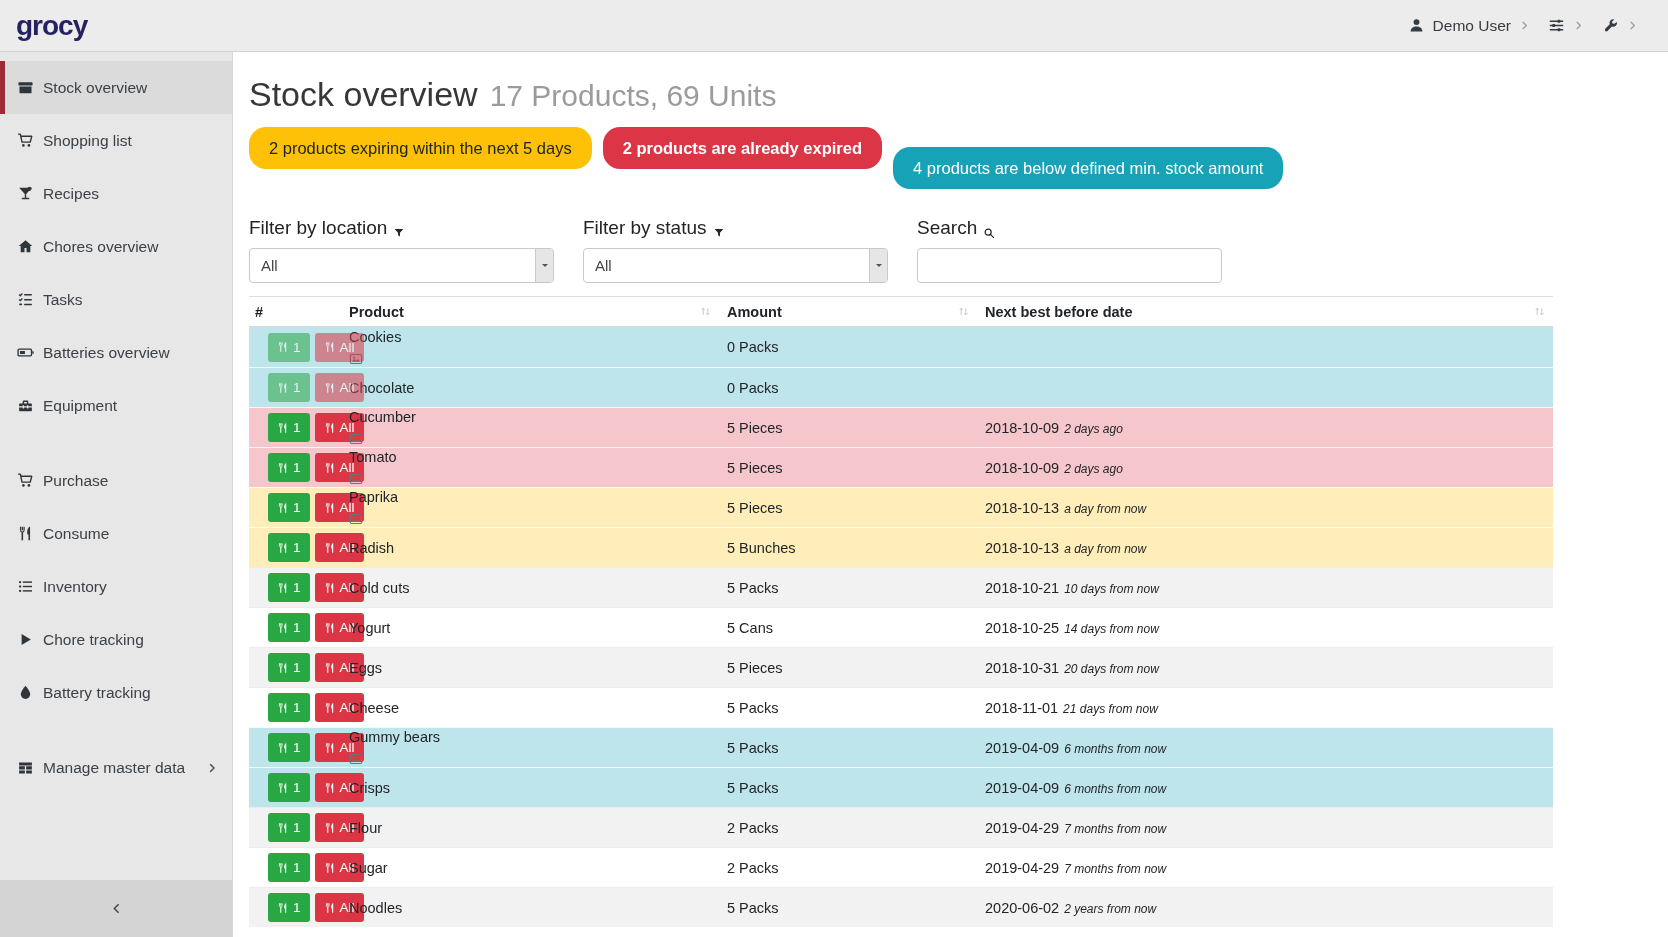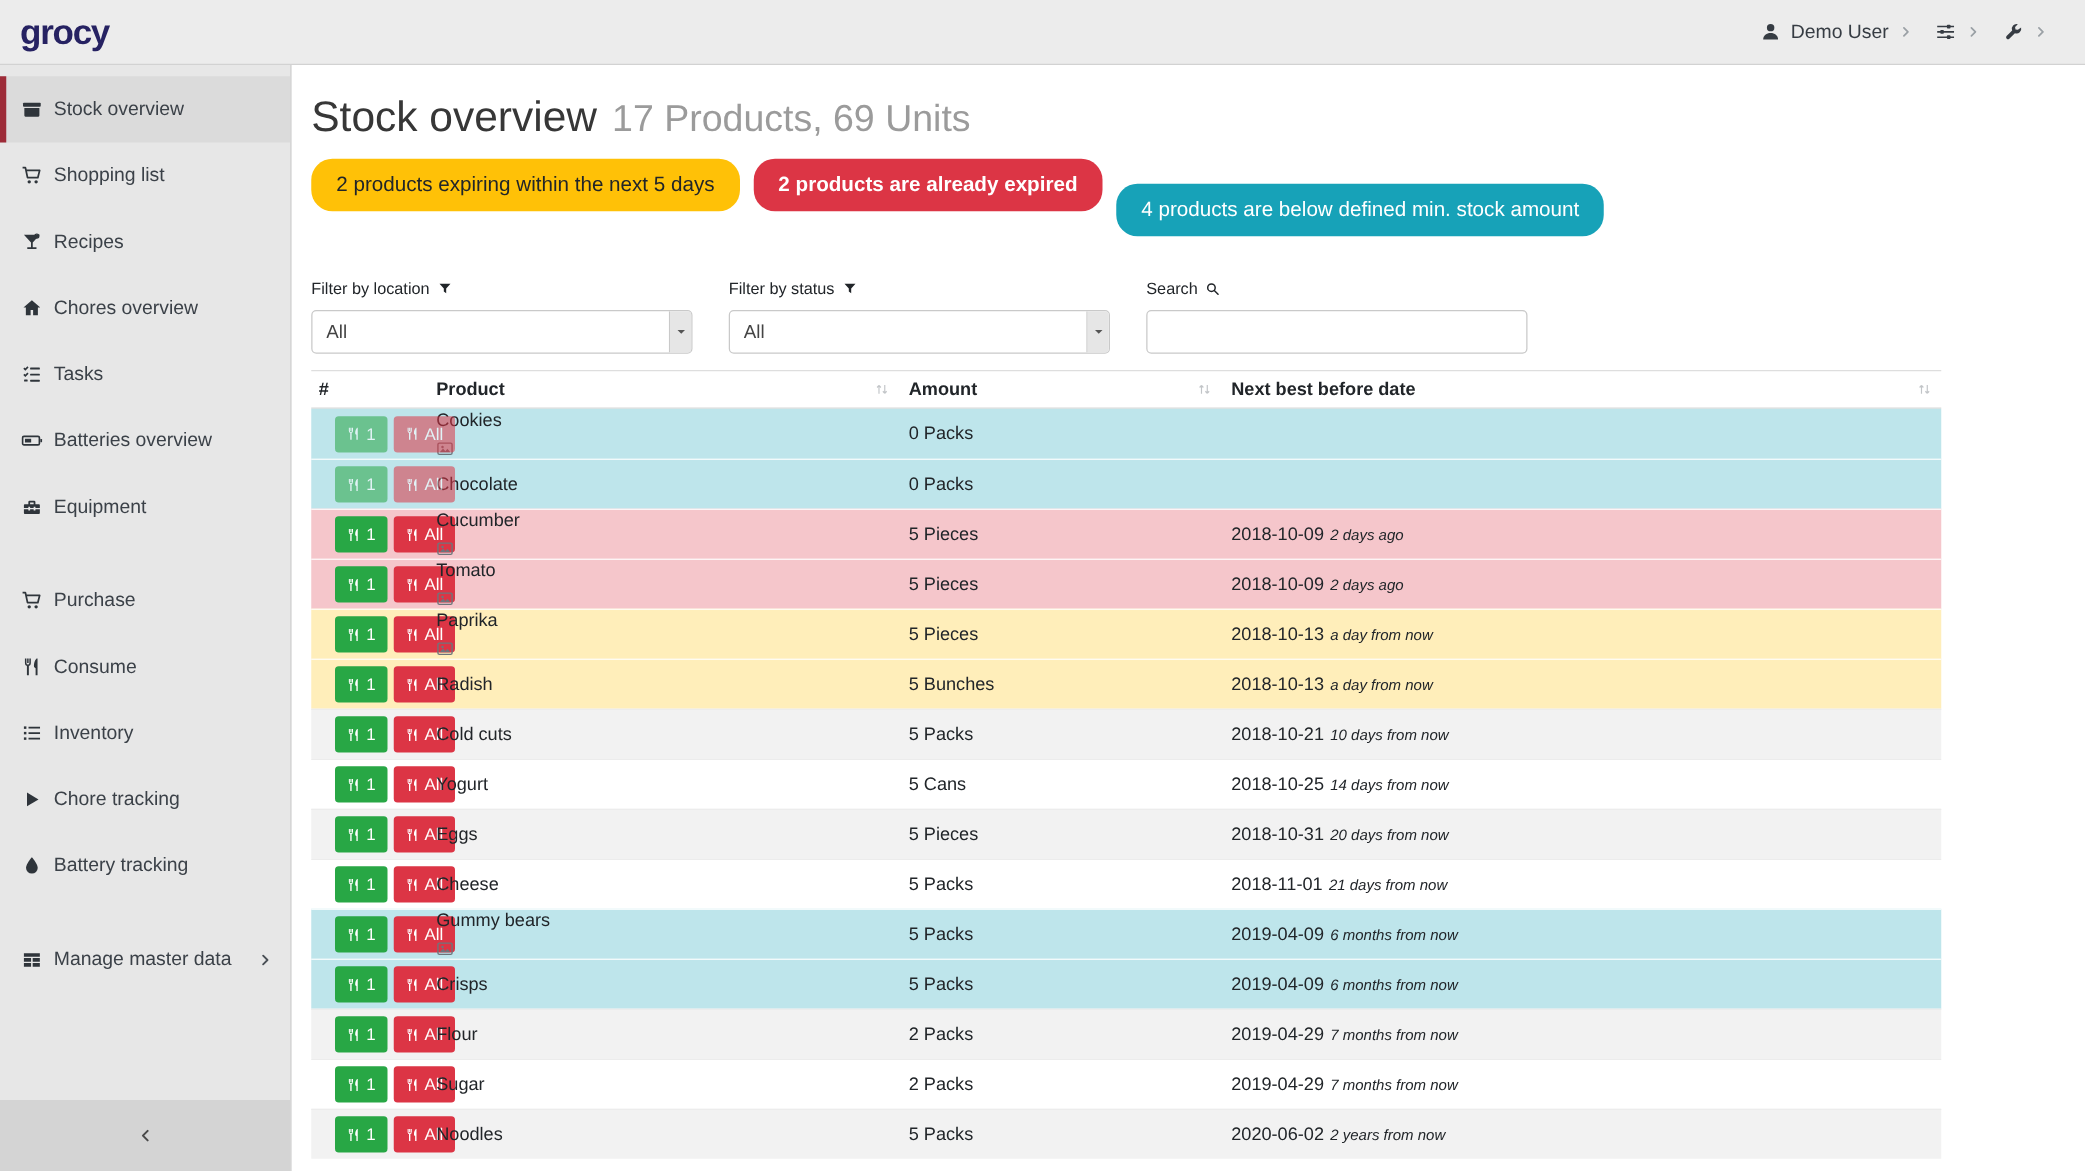--- a/index.html
+++ b/index.html
@@ -41,21 +41,21 @@
 
   .alerts { display:flex; gap:11px; margin-top:13px; }
   .alert-btn { height:42px; border:none; border-radius:17px; padding:0 20px; font-size:16.5px;
     font-family:inherit; cursor:pointer; white-space:nowrap; }
   .alert-warning { background:#ffc107; color:#212529; }
   .alert-danger  { background:#dc3545; color:#fff;font-weight:bold; }
   .alert-info    { background:#17a2b8; color:#fff;margin-top:20px; }
 
   .filters { display:flex; margin-top:33px; }
   .f-group { width:305px; margin-right:29px; }
-  .f-label { display:flex; align-items:center; gap:6px; font-size:13px; color:#212529; height:17px; }
+  .f-label { display:flex; align-items:flex-end; gap:6px; font-size:19px; color:#212529; height:17px; }
   .f-label .ic { width:12px; height:12px; color:#212529; }
   .select-wrap { position:relative; margin-top:9px; height:35px; }
   .select-wrap select { appearance:none; -webkit-appearance:none; width:100%; height:35px;
     border:1px solid #c9c9c9; border-radius:4px; background:#fff; padding:0 24px 0 11px;
     font-size:15px; color:#444; font-family:inherit; }
   .select-wrap::before { content:""; position:absolute; top:1px; right:1px; bottom:1px; width:17px;
     background:#e6e6e6; border-left:1px solid #c9c9c9; border-radius:0 3px 3px 0; pointer-events:none; }
   .select-wrap::after { content:""; position:absolute; right:6px; top:16px; pointer-events:none;
     border:3.5px solid transparent; border-top-color:#555; }
   .search-input { margin-top:9px; width:100%; height:35px; border:1px solid #c9c9c9; border-radius:4px;

